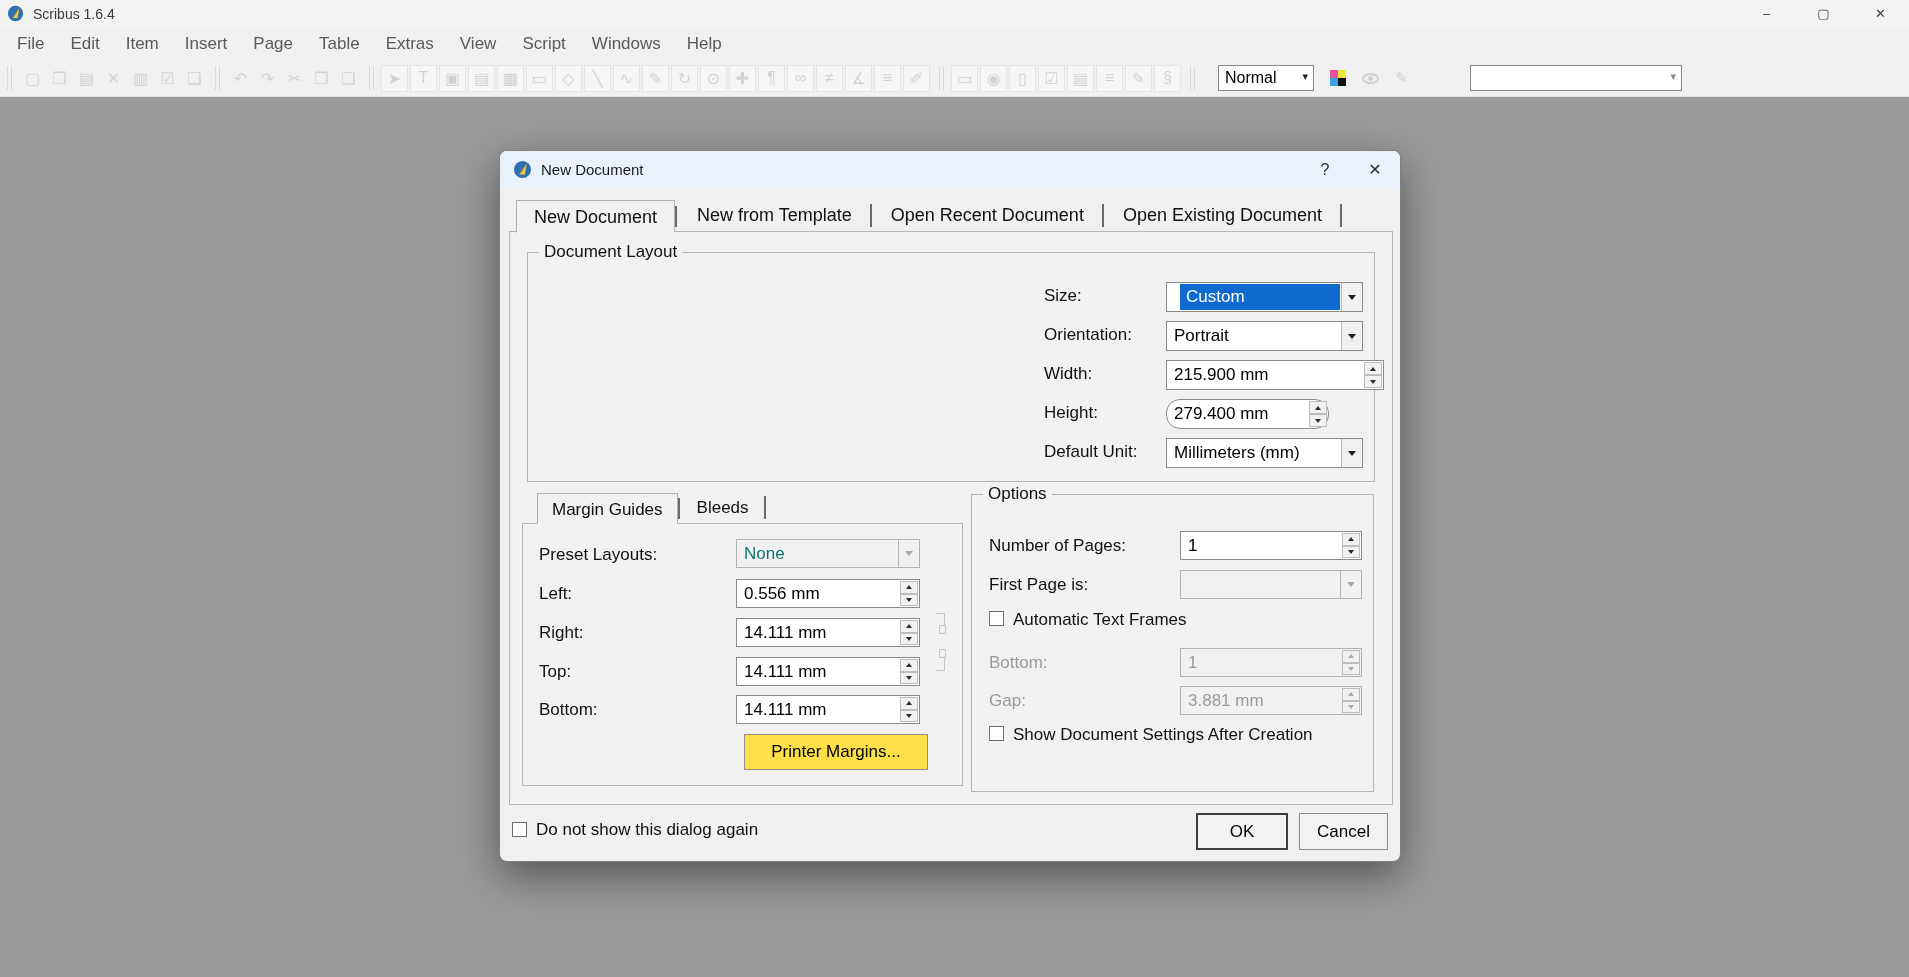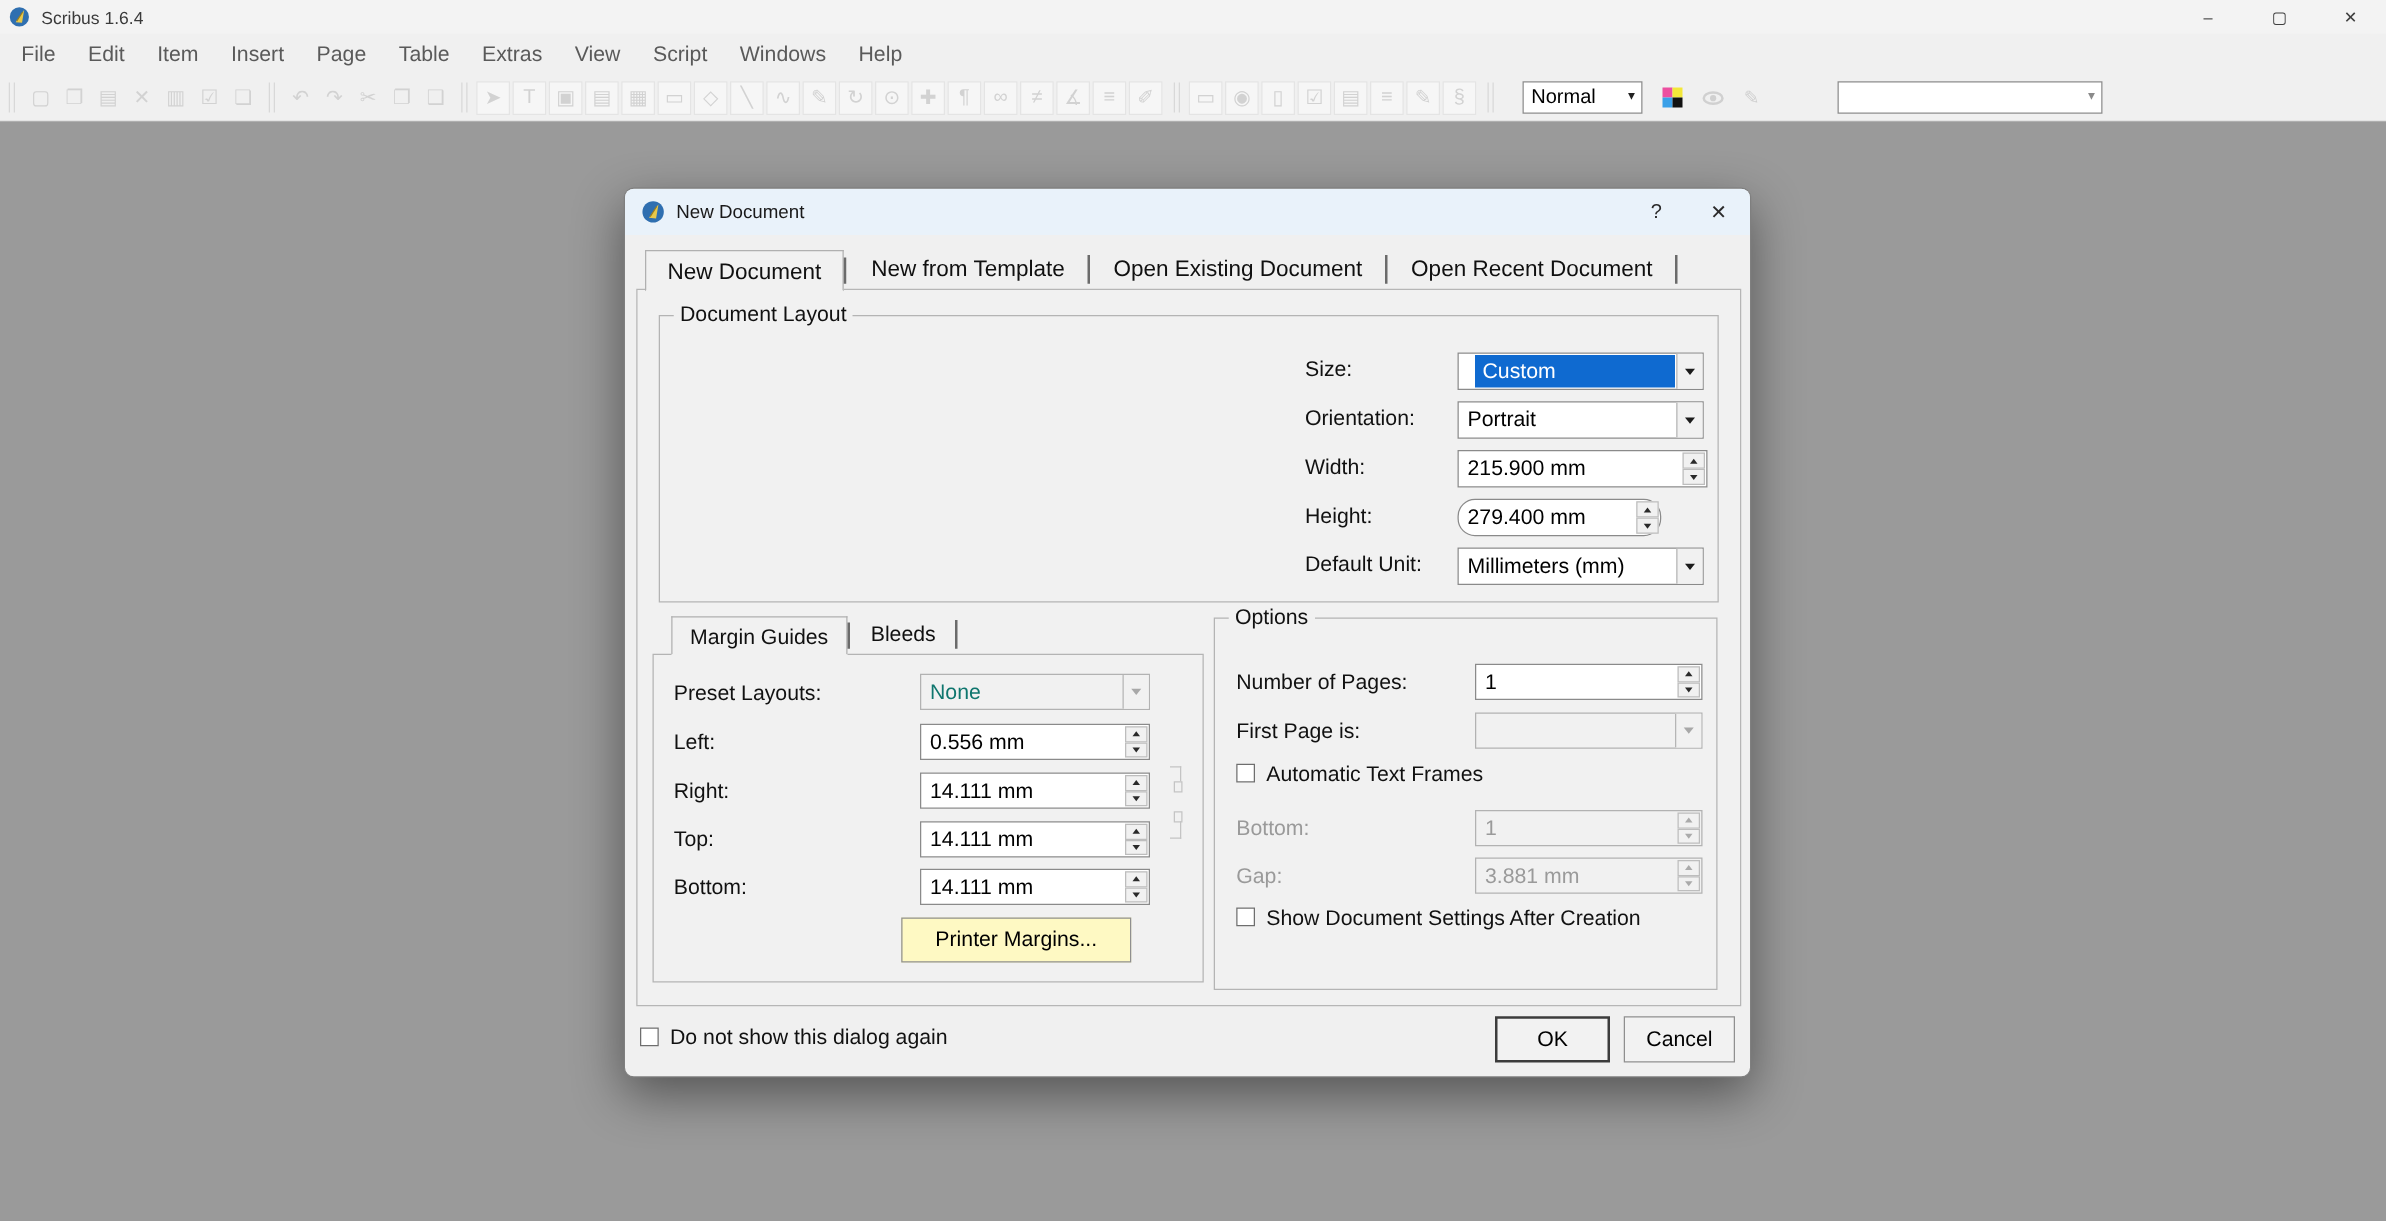--- a/index.html
+++ b/index.html
@@ -97,21 +97,21 @@
 
   .chain { position:absolute; left:432px; top:462px; width:14px; height:62px; }
   .chain i { position:absolute; border:1px solid #c4c4c4; }
   .chain .t { left:4px; top:0; width:9px; height:14px; border-bottom:none; border-left:none; }
   .chain .m1 { left:7px; top:12px; width:7px; height:9px; background:#f1f1f1; }
   .chain .m2 { left:7px; top:36px; width:7px; height:9px; background:#f1f1f1; }
   .chain .b { left:4px; top:44px; width:9px; height:14px; border-top:none; border-left:none; }
 
   .btn { position:absolute; height:37px; background:#f2f2f2; border:1px solid #8f8f8f; font-size:17px; color:#000; text-align:center; line-height:35px; }
   .btn.focus { border:2px solid #3c3c3c; line-height:33px;text-align:center; }
-  .pm-btn { position:absolute; left:221px; top:583px; width:184px; height:36px; background:#fef9c3; border:1px solid #8f8f8f; font-size:17px; text-align:center; line-height:34px; }
+  .pm-btn { position:absolute; left:244px; top:583px; width:184px; height:36px; background:#fde047; border:1px solid #8f8f8f; font-size:17px; text-align:center; line-height:34px; }
 </style>
 </head>
 <body>
 
 <div class="app">
 
   <div class="titlebar">
     <svg class="logo" viewBox="0 0 20 20">
       <circle cx="10" cy="10" r="9" fill="#2f6fb0"></circle>
       <path d="M6.5 15 L14.5 3.5 L12.5 15.5 Z" fill="#e8c84a"></path>
@@ -229,22 +229,22 @@
         </svg>
         <span class="dlg-title">New Document</span>
         <span class="dlg-tb-btn" style="right:58px;">?</span>
         <span class="dlg-tb-btn" style="right:8px;">✕</span>
       </div>
 
       <div class="dlg-tabs">
 
       <span class="dlg-tab active">New Document</span>
           <span class="dlg-tab">New from Template</span>
+          <span class="dlg-tab">Open Recent Document</span>
           <span class="dlg-tab">Open Existing Document</span>
-          <span class="dlg-tab">Open Recent Document</span>
         </div>
 
       <div class="content-frame"></div>
 
       <div class="groupbox" style="left:27px; top:101px; width:848px; height:230px;">
         <span class="group-label">Document Layout</span>
       </div>
 
 
       <span class="flabel" style="left:544px; top:135px;">Size:</span>
@@ -257,21 +257,21 @@
 
       <span class="flabel" style="left:544px; top:174px;">Orientation:</span>
       <div class="combo" style="left:666px; top:170px; width:197px;">
         <span class="cval">Portrait</span>
         <span class="cbtn">
             <i class="tri-dn"></i>
           </span>
       </div>
 
       <span class="flabel" style="left:544px; top:213px;">Width:</span>
-      <div class="spinbox" style="left:666px; top:209px; width:200px;">
+      <div class="spinbox" style="left:666px; top:209px; width:218px;">
         <input value="215.900 mm" style="">
         <span class="spin">
             <b>
               <i class="tri-up-s"></i>
             </b>
             <b>
               <i class="tri-dn-s"></i>
             </b>
           </span>
       </div>

